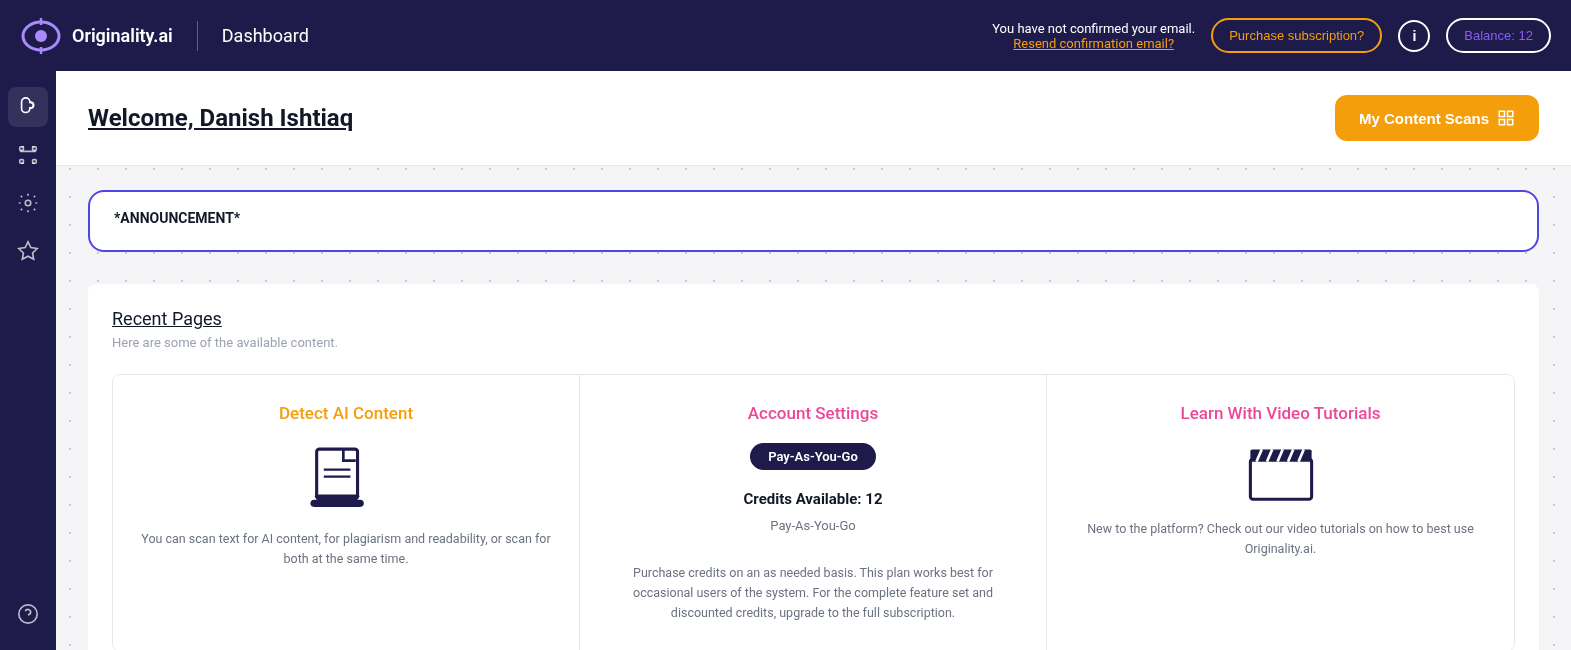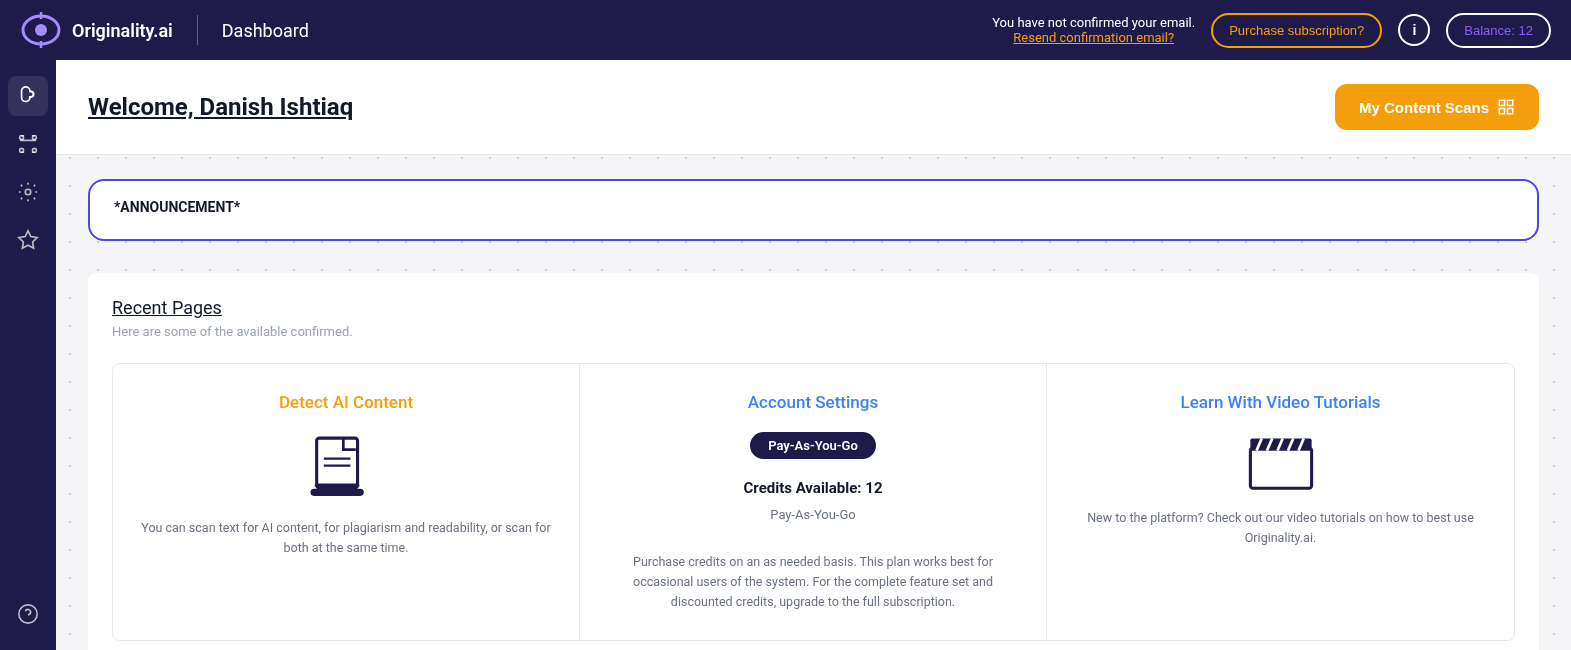--- a/index.html
+++ b/index.html
@@ -1,21 +1,21 @@
 <!DOCTYPE html>
 <html><head>
   <meta charset="utf-8">
   <style>
     * { margin: 0; padding: 0; box-sizing: border-box; }
     body { font-family: -apple-system, BlinkMacSystemFont, 'Segoe UI', Roboto, sans-serif; background: #f0f0f5; width: 1571px; height: 650px; overflow: hidden; display: flex; flex-direction: column; }
 
     
     .topnav {
       background: #1e1b4b;
-      height: 60px;
+      height: 71px;
       display: flex;
       align-items: center;
       padding: 0 20px;
       gap: 16px;
       flex-shrink: 0;
     }
     .logo-area {
       display: flex;
       align-items: center;
       gap: 10px;
@@ -226,21 +226,21 @@
       text-align: center;
       border-right: 1px solid #e5e7eb;
       background: white;
     }
     .feature-card:last-child {
       border-right: none;
     }
     .feature-card-title {
       font-size: 17px;
       font-weight: 500;
-      color: #3b82f6;
+      color: #ec4899;
       margin-bottom: 20px;
     }
     .feature-card-title.orange { color: #f59e0b; }
 
     .feature-icon {
       margin: 0 auto 16px;
       display: flex;
       align-items: center;
       justify-content: center;
     }
@@ -367,21 +367,21 @@
     </div>
 
     <div class="content-area">
 
       <div class="announcement-box">
         <div class="announcement-title">*ANNOUNCEMENT*</div>
       </div>
 
       <div class="recent-pages-section">
         <div class="recent-pages-title">Recent Pages</div>
-        <div class="recent-pages-subtitle">Here are some of the available confirmed.</div>
+        <div class="recent-pages-subtitle">Here are some of the available content.</div>
 
         <div class="cards-grid">
 
           <div class="feature-card">
             <div class="feature-card-title orange">Detect AI Content</div>
             <div class="feature-icon">
               <svg class="scanner-icon-svg" viewBox="0 0 90 75" fill="none">
 
                 <rect x="12" y="5" width="46" height="56" rx="3" fill="none" stroke="#1e1b4b" stroke-width="3.5"></rect>
                 <polyline points="42,5 42,18 56,18" fill="none" stroke="#1e1b4b" stroke-width="3"></polyline>

